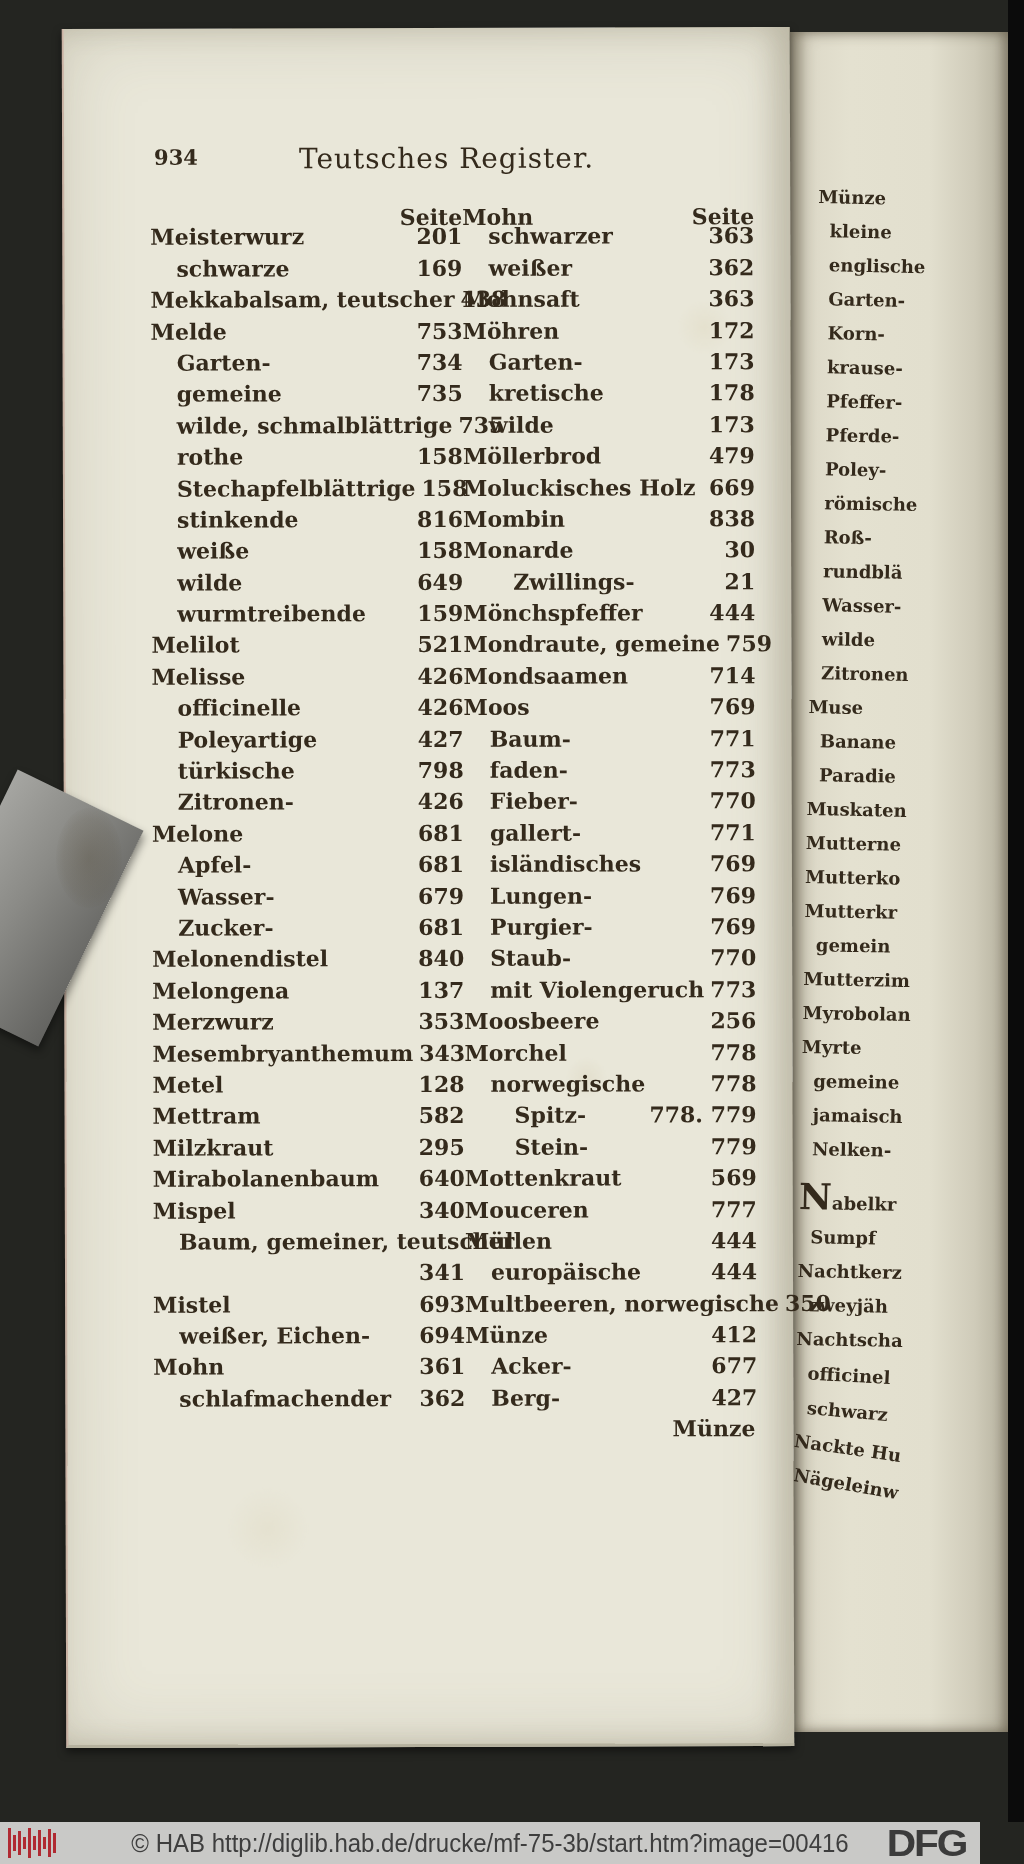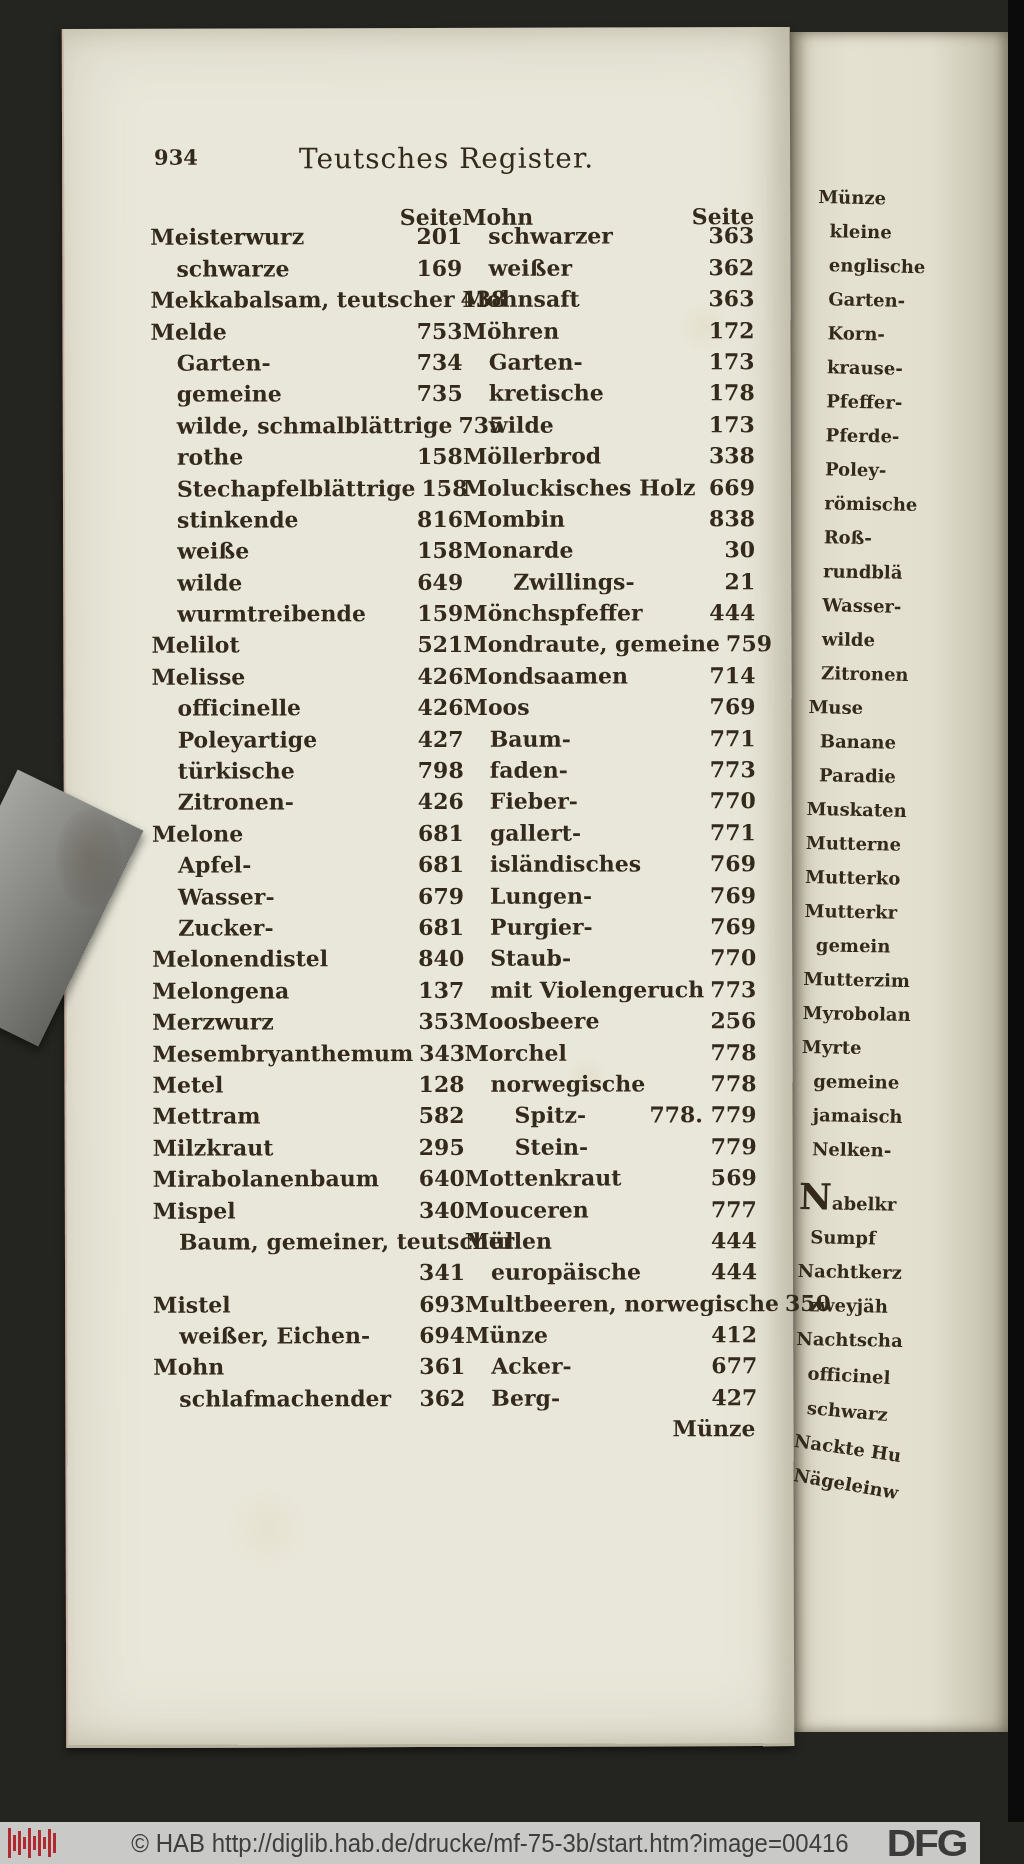--- a/index.html
+++ b/index.html
@@ -305,21 +305,21 @@
           <div class="row">
             <span class="lab ind1">kretische</span>
             <span class="pg">178</span>
           </div>
           <div class="row">
             <span class="lab ind1">wilde</span>
             <span class="pg">173</span>
           </div>
           <div class="row">
             <span class="lab ind0">Möllerbrod</span>
-            <span class="pg">338</span>
+            <span class="pg">479</span>
           </div>
           <div class="row">
             <span class="lab ind0">Moluckisches Holz</span>
             <span class="pg">669</span>
           </div>
           <div class="row">
             <span class="lab ind0">Mombin</span>
             <span class="pg">838</span>
           </div>
           <div class="row">

